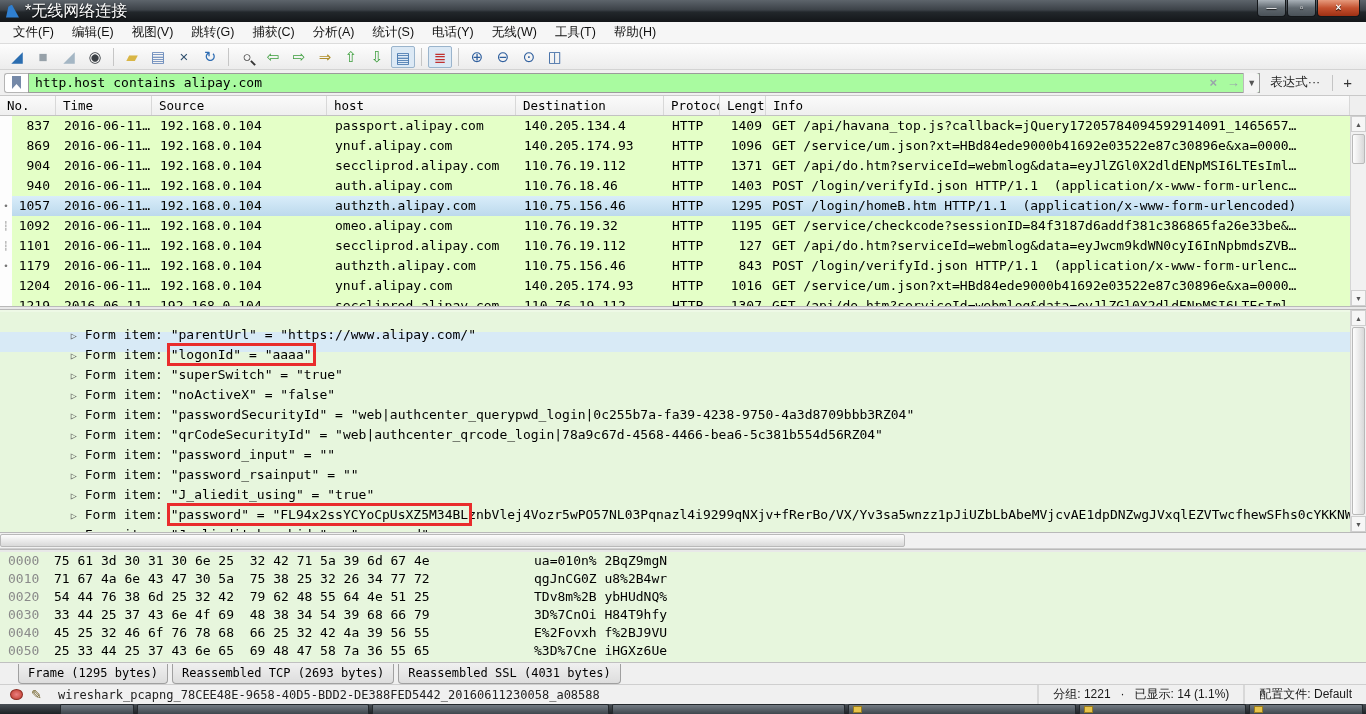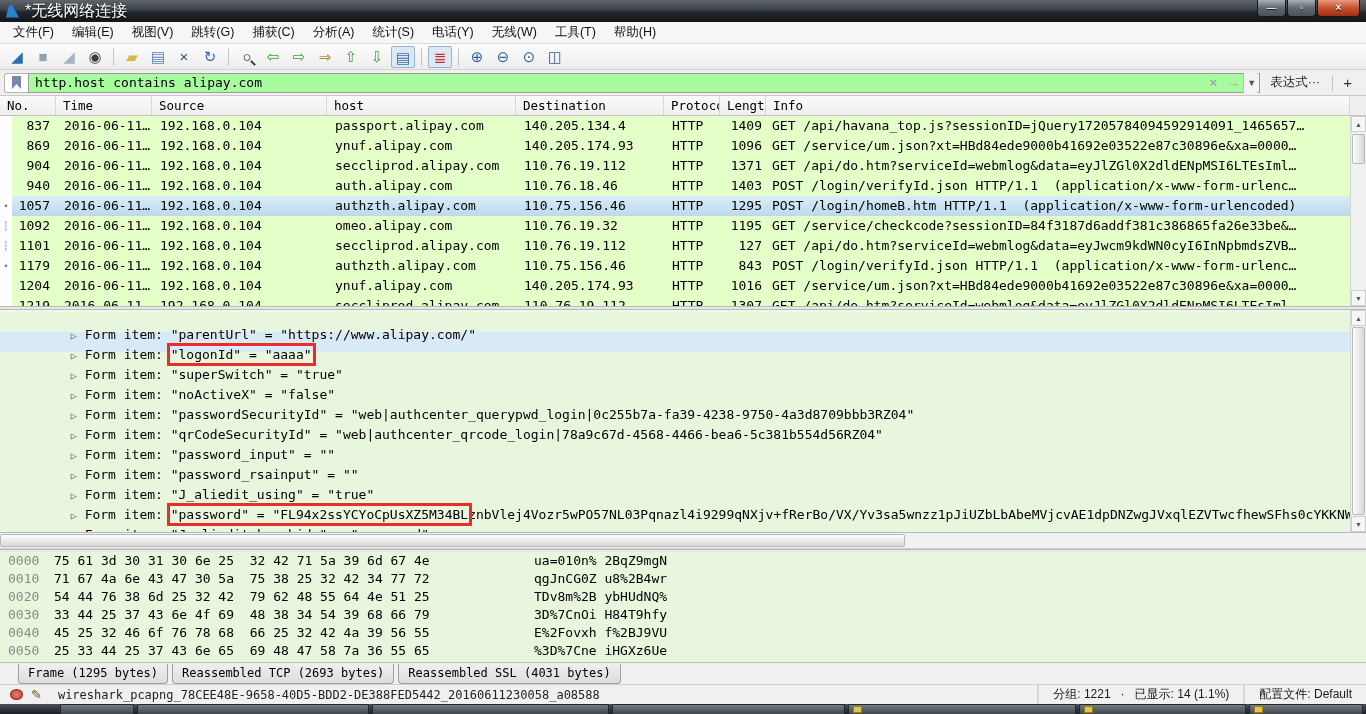--- a/index.html
+++ b/index.html
@@ -230,21 +230,21 @@
     <div class="rows">
         <div class="prow">
         <span class="gutter"></span>
         <span class="cell c-no">837</span>
         <span class="cell c-time">2016-06-11…</span>
         <span class="cell c-src">192.168.0.104</span>
         <span class="cell c-host">passport.alipay.com</span>
         <span class="cell c-dst">140.205.134.4</span>
         <span class="cell c-proto">HTTP</span>
         <span class="cell c-len">1409</span>
-        <span class="cell c-info">GET /api/havana_top.js?sessionID=jQuery17205784094592914091_1465657…</span>
+        <span class="cell c-info">GET /api/havana_top.js?callback=jQuery17205784094592914091_1465657…</span>
       </div>
         <div class="prow">
         <span class="gutter"></span>
         <span class="cell c-no">869</span>
         <span class="cell c-time">2016-06-11…</span>
         <span class="cell c-src">192.168.0.104</span>
         <span class="cell c-host">ynuf.alipay.com</span>
         <span class="cell c-dst">140.205.174.93</span>
         <span class="cell c-proto">HTTP</span>
         <span class="cell c-len">1096</span>
@@ -402,21 +402,21 @@
   <div class="splitter2"></div>
 
   <div class="hexpane">
       <div class="hexrow">
       <span class="hex-offset">0000</span>
       <span class="hex-bytes">75 61 3d 30 31 30 6e 25  32 42 71 5a 39 6d 67 4e</span>
       <span class="hex-ascii">ua=010n% 2BqZ9mgN</span>
     </div>
       <div class="hexrow">
       <span class="hex-offset">0010</span>
-      <span class="hex-bytes">71 67 4a 6e 43 47 30 5a  75 38 25 32 42 34 77 72</span>
+      <span class="hex-bytes">71 67 4a 6e 43 47 30 5a  75 38 25 32 26 34 77 72</span>
       <span class="hex-ascii">qgJnCG0Z u8%2B4wr</span>
     </div>
       <div class="hexrow">
       <span class="hex-offset">0020</span>
       <span class="hex-bytes">54 44 76 38 6d 25 32 42  79 62 48 55 64 4e 51 25</span>
       <span class="hex-ascii">TDv8m%2B ybHUdNQ%</span>
     </div>
       <div class="hexrow">
       <span class="hex-offset">0030</span>
       <span class="hex-bytes">33 44 25 37 43 6e 4f 69  48 38 34 54 39 68 66 79</span>

